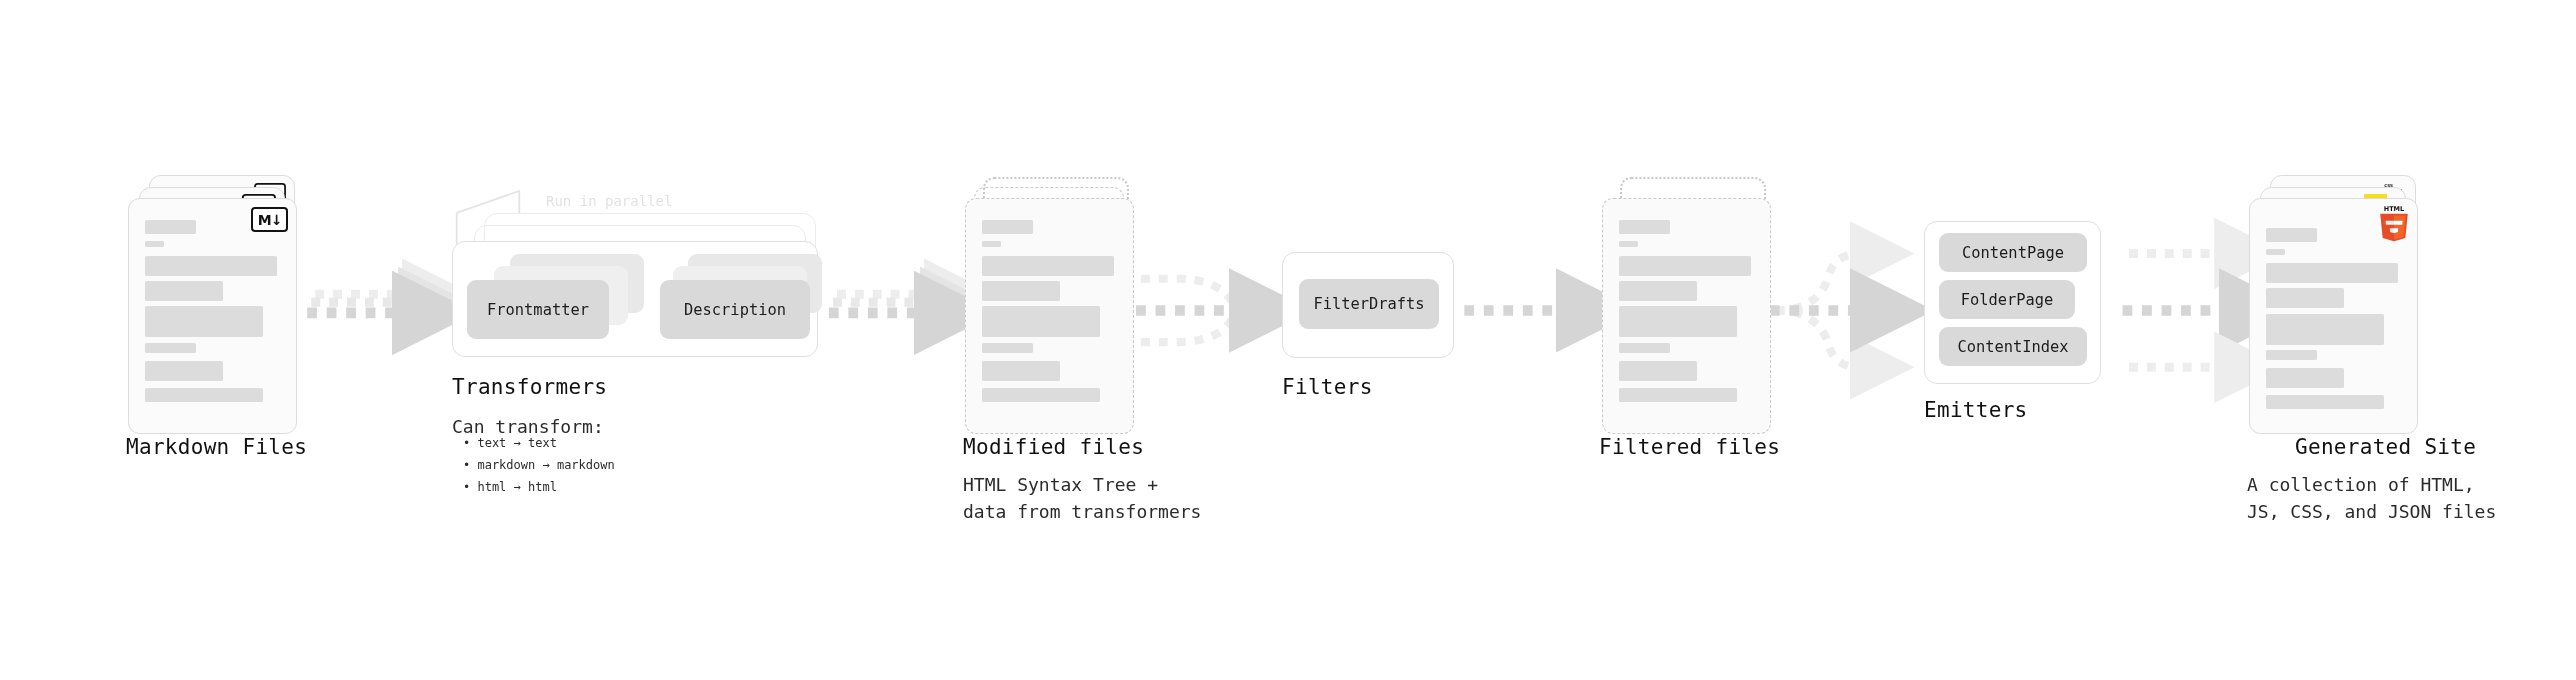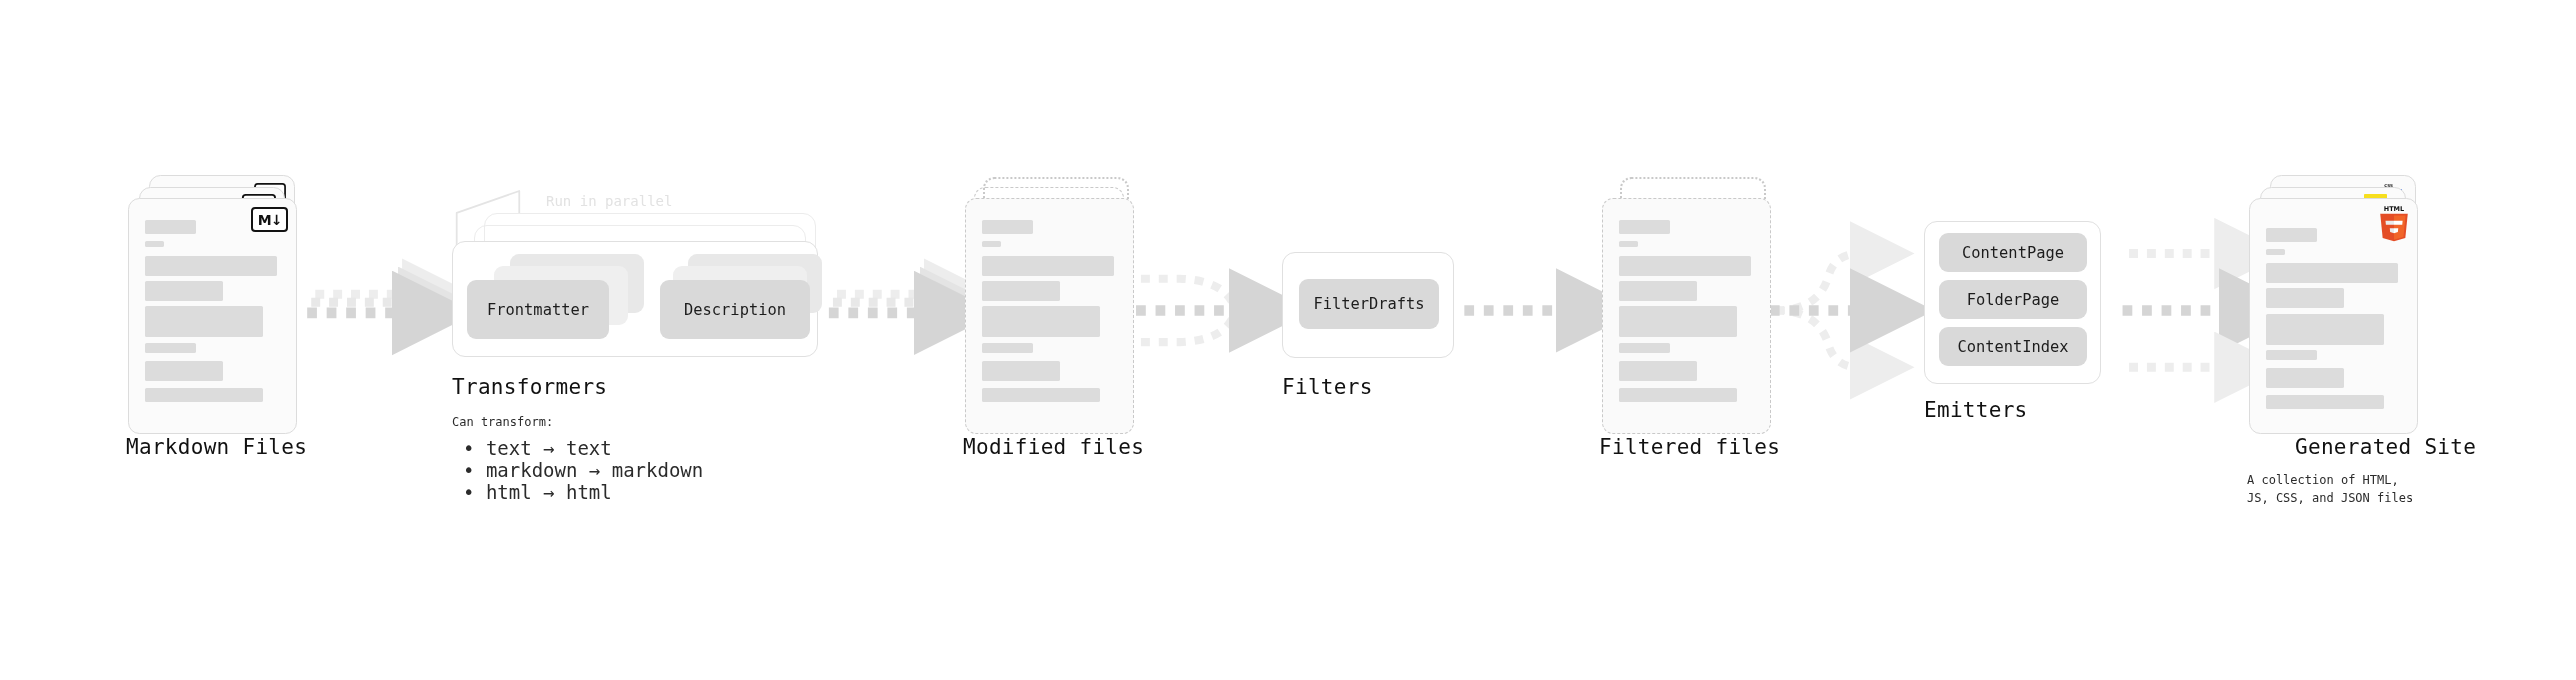--- a/index.html
+++ b/index.html
@@ -42,24 +42,24 @@
   .groupbox.ghost{background:transparent;border-color:#ececec;}
 
   .pill{position:absolute;background:#d9d9d9;border-radius:9px;
         display:flex;align-items:center;justify-content:center;
         font-size:15.4px;color:#1c1c1c;letter-spacing:0px;box-sizing:border-box;}
   .pill.ghost1{background:#e8e8e8;}
   .pill.ghost2{background:#efefef;}
 
   
   .title{position:absolute;font-size:21px;color:#111;letter-spacing:0.3px;white-space:nowrap;}
-  .sub{position:absolute;font-size:12px;color:#2b2b2b;line-height:1.52;white-space:pre;}
+  .sub{position:absolute;font-size:18px;color:#2b2b2b;line-height:1.52;white-space:pre;}
   .ghostlabel{position:absolute;font-size:14px;color:#e2e2e2;white-space:nowrap;}
 
-  .bullets{position:absolute;font-size:19px;color:#2b2b2b;line-height:1.55;white-space:pre;}
+  .bullets{position:absolute;font-size:12px;color:#2b2b2b;line-height:1.55;white-space:pre;}
 
   
   svg.ov{position:absolute;left:0;top:0;width:2576px;height:681px;pointer-events:none;}
 </style>
 </head>
 <body>
 
 <div id="stage">
 
   <svg class="ov" viewBox="0 0 3170 838">
@@ -169,20 +169,22 @@
       <div class="skel" style="left:16.3px;top:42px;width:18.7px;height:5.7px;"></div>
       <div class="skel" style="left:16.3px;top:57px;width:132px;height:20.3px;"></div>
       <div class="skel" style="left:16.3px;top:82px;width:78px;height:20.3px;"></div>
       <div class="skel" style="left:16.3px;top:107px;width:118px;height:31px;"></div>
       <div class="skel" style="left:16.3px;top:144px;width:51px;height:9.8px;"></div>
       <div class="skel" style="left:16.3px;top:162px;width:78px;height:20.3px;"></div>
       <div class="skel" style="left:16.3px;top:189px;width:118px;height:14px;"></div>
     </div>
   </div>
   <div class="title" style="left:963px;top:435px;">Modified files</div>
+  <div class="sub" style="left:963px;top:471px;">HTML Syntax Tree +
+data from transformers</div>
 
   <div class="groupbox" style="left:1282px;top:252px;width:172px;height:106px;"></div>
   <div class="pill" style="left:1299px;top:279px;width:140px;height:50px;">FilterDrafts</div>
   <div class="title" style="left:1282px;top:375px;">Filters</div>
 
   <div class="filestack" style="left:1602px;top:198px;">
     <div class="sheet dotted" style="left:18px;top:-21px;width:146px;height:98px;background:transparent;"></div>
     <div class="sheet dashed front">
       <div class="skel" style="left:16.3px;top:21px;width:51px;height:14px;"></div>
       <div class="skel" style="left:16.3px;top:42px;width:18.7px;height:5.7px;"></div>
@@ -191,21 +193,21 @@
       <div class="skel" style="left:16.3px;top:107px;width:118px;height:31px;"></div>
       <div class="skel" style="left:16.3px;top:144px;width:51px;height:9.8px;"></div>
       <div class="skel" style="left:16.3px;top:162px;width:78px;height:20.3px;"></div>
       <div class="skel" style="left:16.3px;top:189px;width:118px;height:14px;"></div>
     </div>
   </div>
   <div class="title" style="left:1599px;top:435px;">Filtered files</div>
 
   <div class="groupbox" style="left:1924px;top:221px;width:177px;height:163px;"></div>
   <div class="pill" style="left:1939px;top:233px;width:148px;height:39px;">ContentPage</div>
-  <div class="pill" style="left:1939px;top:280px;width:148px;height:39px;">FolderPage</div>
+  <div class="pill" style="left:1939px;top:280px;width:136px;height:39px;">FolderPage</div>
   <div class="pill" style="left:1939px;top:327px;width:148px;height:39px;">ContentIndex</div>
   <div class="title" style="left:1924px;top:398px;">Emitters</div>
 
   <div class="filestack" style="left:2249px;top:198px;">
     <div class="sheet back2">
       <div class="css-label" style="right:22px;top:6.5px;">CSS</div>
       <div class="css-badge" style="right:13px;top:13px;"></div>
     </div>
     <div class="sheet back1">
       <div class="js-badge" style="right:18px;top:6.5px;"></div>

